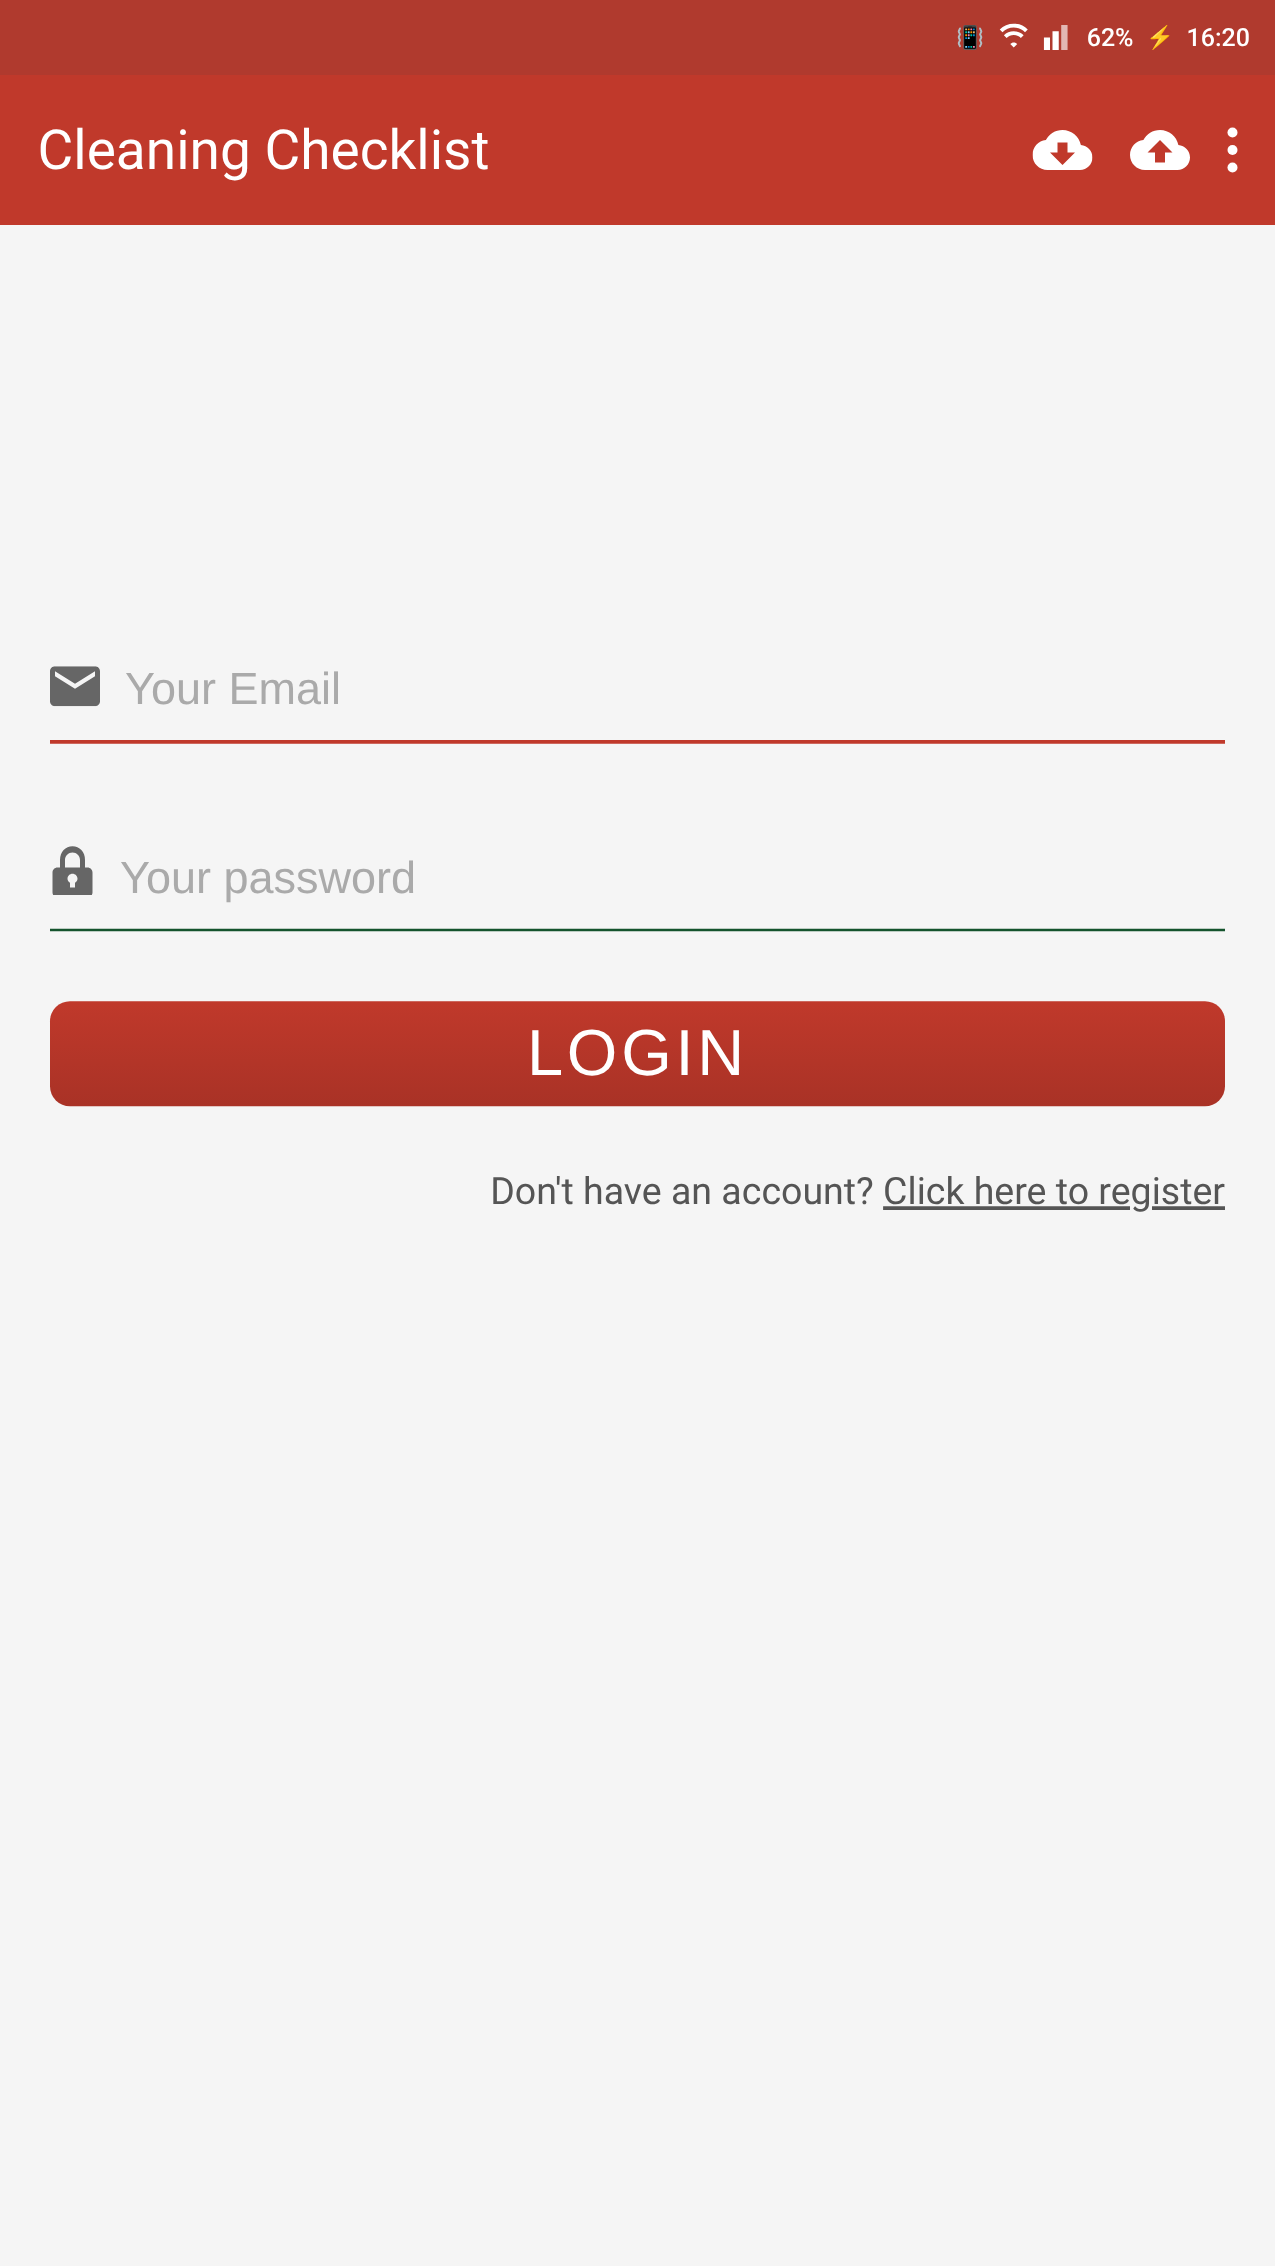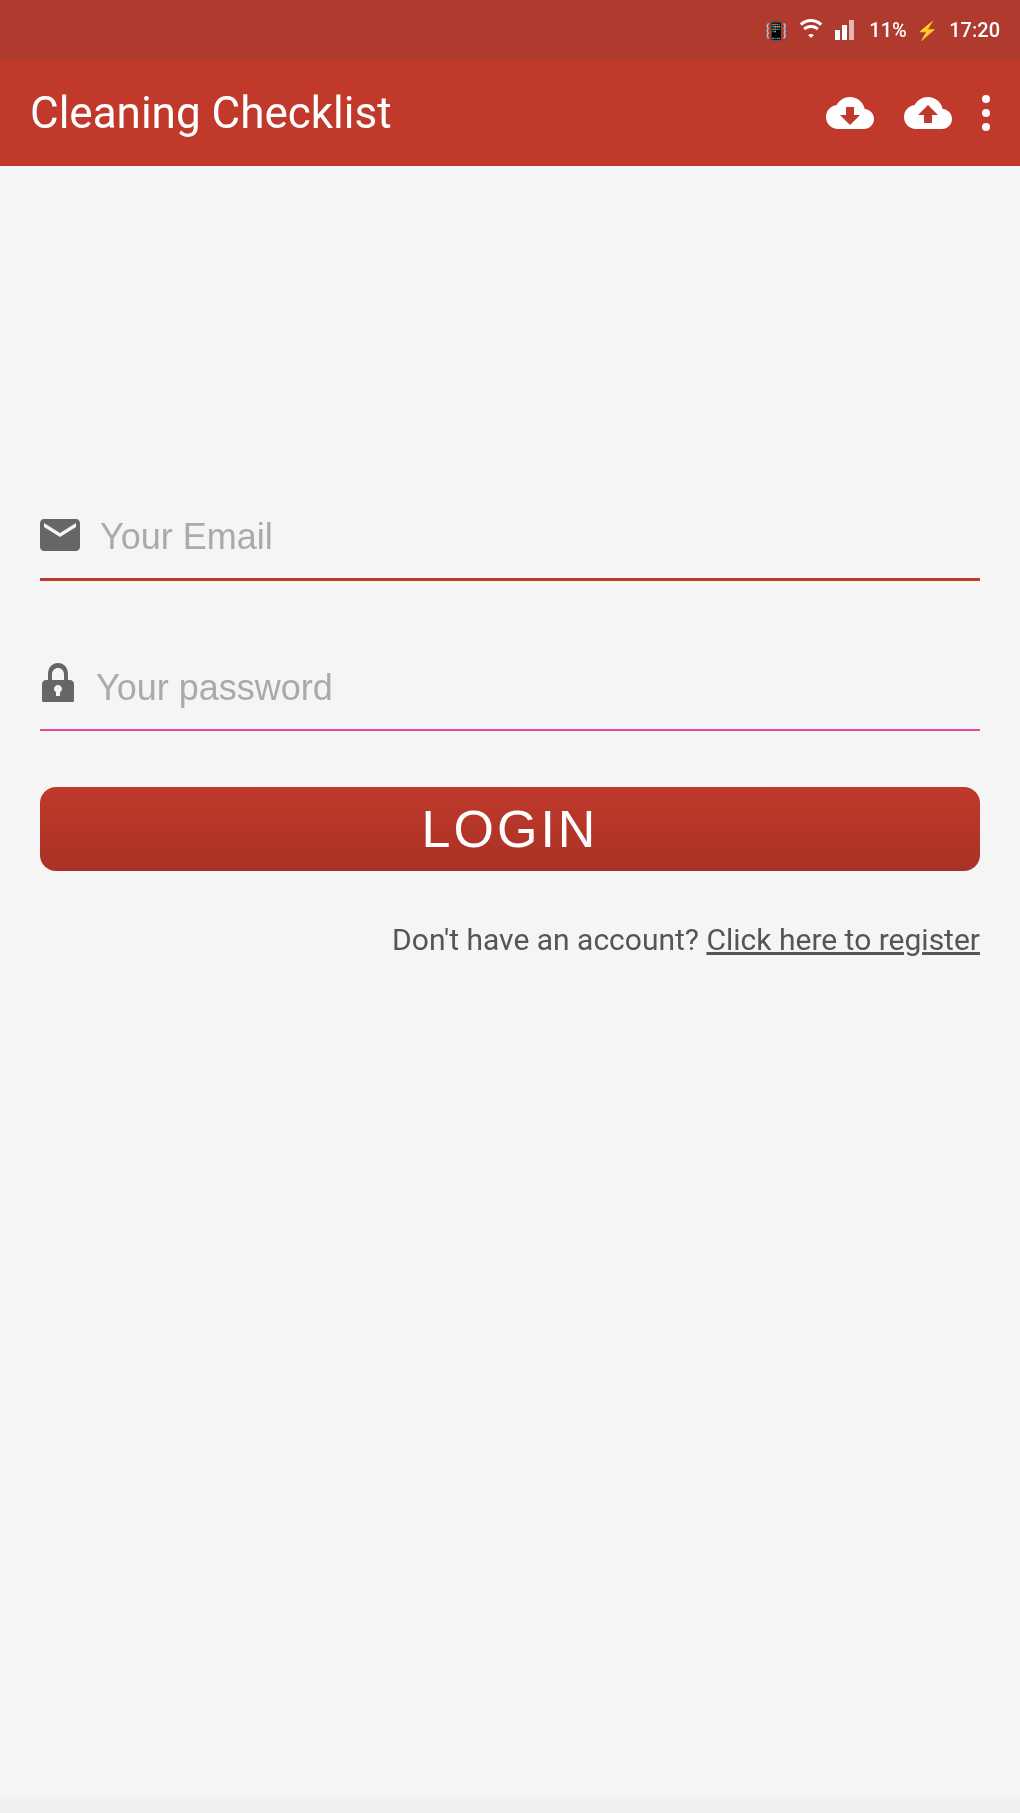--- a/index.html
+++ b/index.html
@@ -42,21 +42,21 @@
 
     .status-text {
       color: white;
       font-size: 20px;
       font-weight: 500;
     }
 
     
     .app-bar {
       width: 100%;
-      height: 106px;
+      height: 120px;
       background: #c0392b;
       display: flex;
       align-items: center;
       padding: 0 30px;
       gap: 20px;
     }
 
     .app-title {
       flex: 1;
       color: white;
@@ -129,21 +129,21 @@
     .input-row {
       display: flex;
       align-items: flex-end;
       gap: 20px;
       padding: 20px 0 10px 0;
       border-bottom: 3px solid #c0392b;
       margin-bottom: 40px;
     }
 
     .input-row.password {
-      border-bottom: 2px solid #ec4899;
+      border-bottom: 2px solid #14532d;
     }
 
     .input-icon {
       color: #666;
       font-size: 36px;
       margin-bottom: 8px;
       flex-shrink: 0;
     }
 
     .input-field {
@@ -213,24 +213,24 @@
 
     <span class="status-icon">
       <svg width="24" height="24" viewBox="0 0 24 24" fill="white">
         <rect x="0" y="14" width="5" height="10"></rect>
         <rect x="7" y="9" width="5" height="15"></rect>
         <rect x="14" y="4" width="5" height="20" opacity="0.4"></rect>
         <rect x="14" y="4" width="5" height="20" opacity="0.4"></rect>
       </svg>
     </span>
 
-    <span class="status-text">11%</span>
+    <span class="status-text">62%</span>
     <span class="status-icon">⚡</span>
 
-    <span class="status-text">17:20</span>
+    <span class="status-text">16:20</span>
   </div>
 </div>
 
 <div class="app-bar">
   <span class="app-title">Cleaning Checklist</span>
   <div class="app-bar-actions">
 
     <div class="action-icon cloud-down-icon">
       <svg viewBox="0 0 24 24">
         <path d="M19.35 10.04C18.67 6.59 15.64 4 12 4 9.11 4 6.6 5.64 5.35 8.04 2.34 8.36 0 10.91 0 14c0 3.31 2.69 6 6 6h13c2.76 0 5-2.24 5-5 0-2.64-2.05-4.78-4.65-4.96zM17 13l-5 5-5-5h3V9h4v4h3z"></path>

